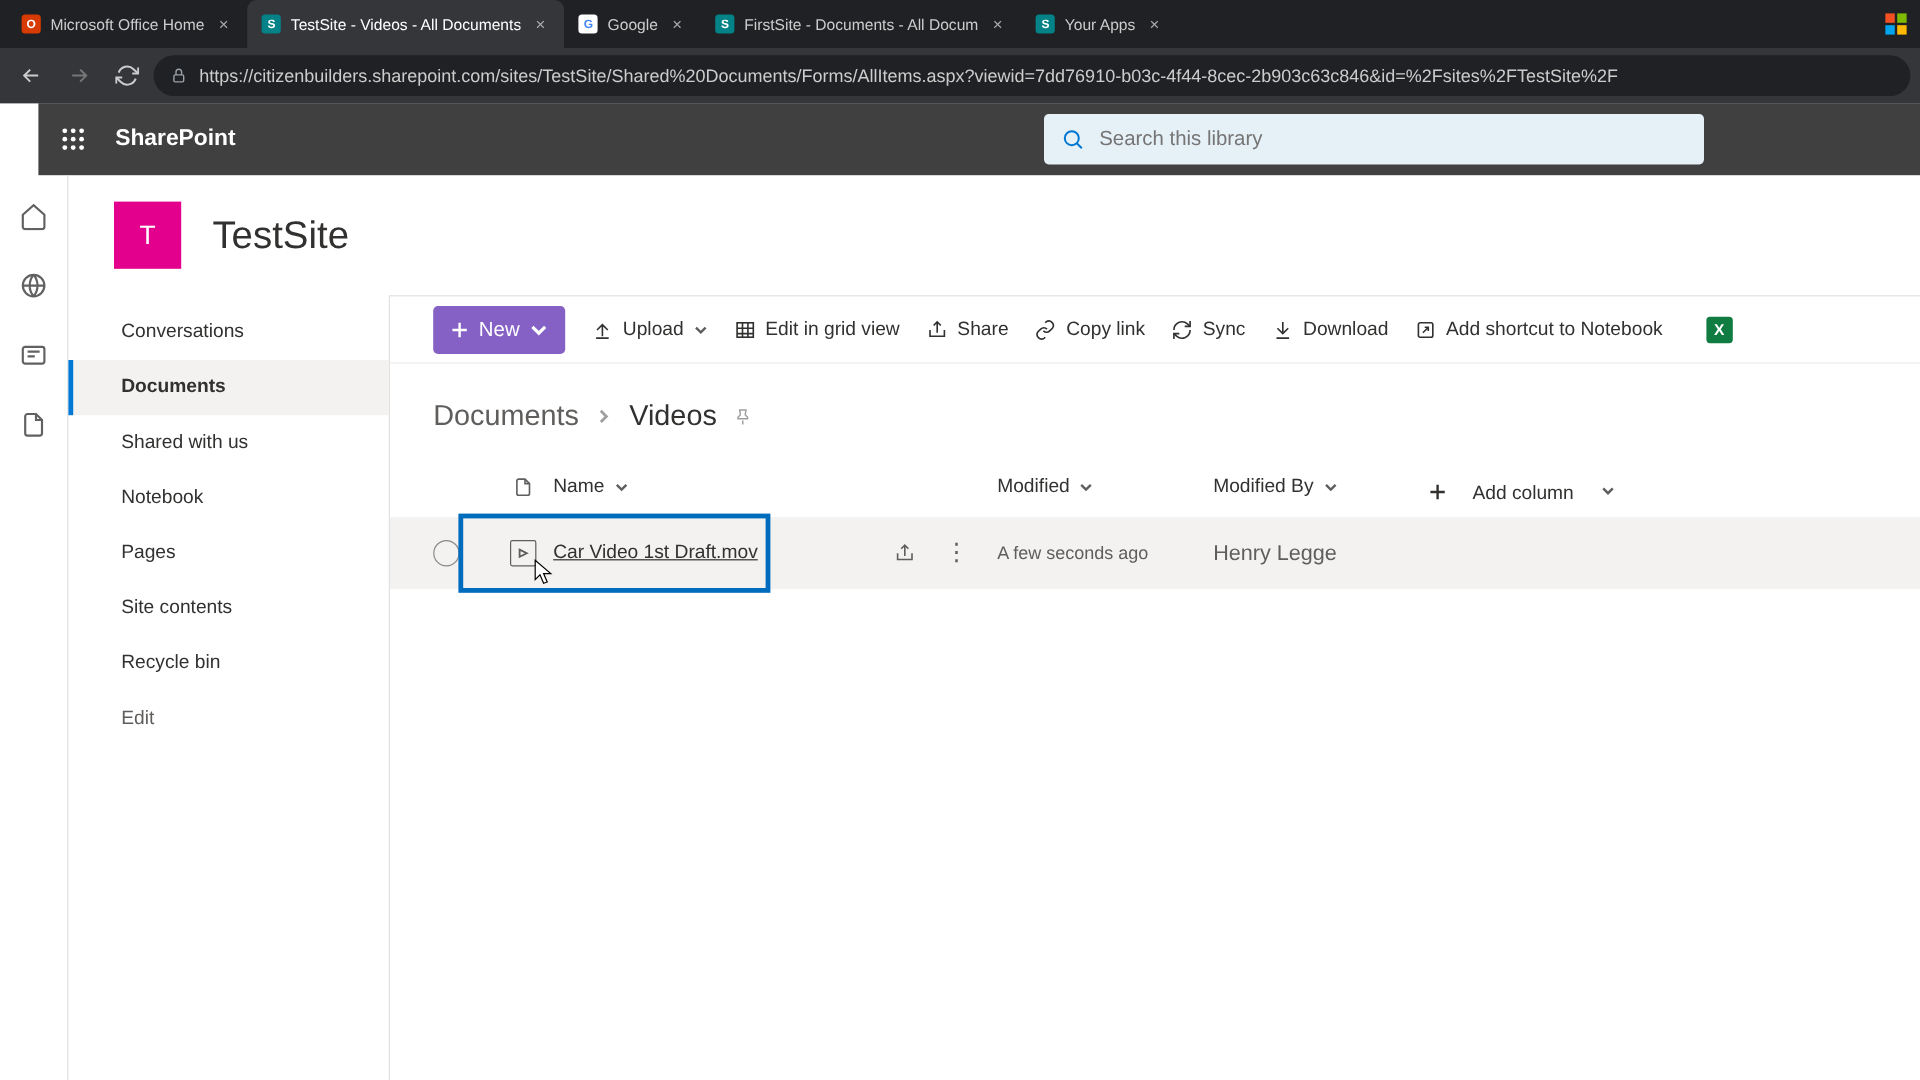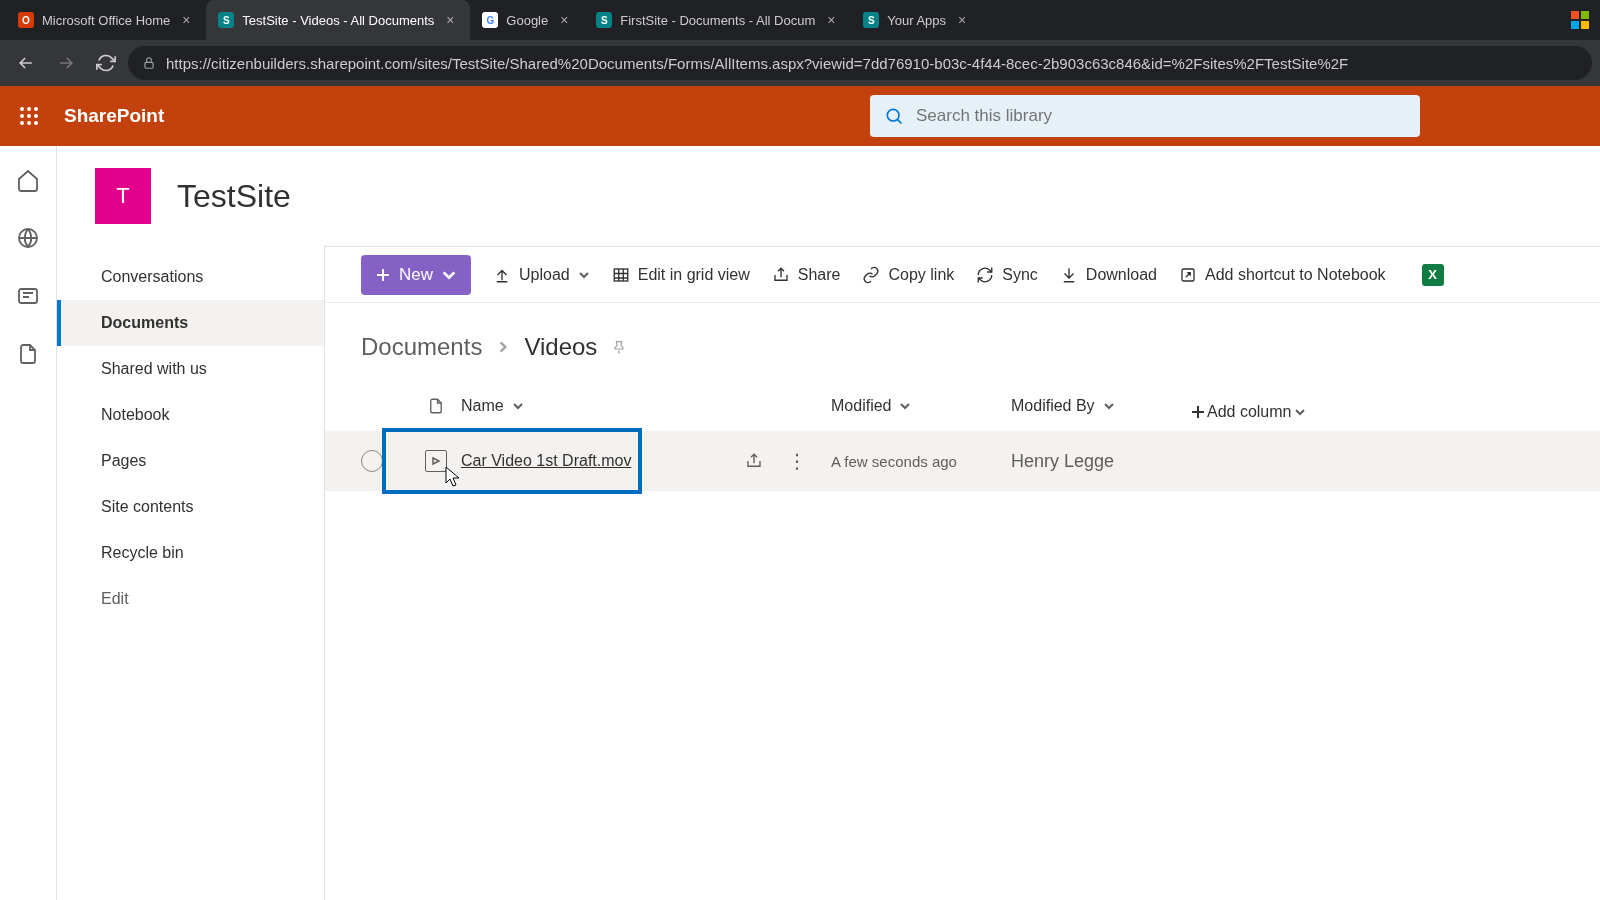--- a/index.html
+++ b/index.html
@@ -18,21 +18,21 @@
 
     .addr-row { display:flex; align-items:center; height:46px; background:#35363a; padding:0 8px; gap:4px; }
     .nav-btn { width:36px; height:36px; display:flex; align-items:center; justify-content:center; color:#ccc; border-radius:50%; cursor:pointer; }
     .nav-btn svg { width:20px; height:20px; }
     .nav-btn.dim { color:#777; }
     .addr-bar { flex:1; display:flex; align-items:center; background:#202124; border-radius:20px; height:34px; padding:0 14px; gap:10px; color:#ccc; font-size:15px; white-space:nowrap; overflow:hidden; }
     .addr-bar .lock { width:14px; flex-shrink:0; }
     .addr-bar .url { overflow:hidden; text-overflow:ellipsis; }
 
     
-    .suite-bar { height:60px; background:#c2410c; display:flex; align-items:center; }
+    .suite-bar { height:60px; background:#404040; display:flex; align-items:center;margin-left:32px; }
     .waffle { width:58px; height:60px; display:flex; align-items:center; justify-content:center; cursor:pointer; }
     .waffle svg { width:20px; height:20px; }
     .brand { color:#fff; font-size:19px; font-weight:600; padding-left:6px; }
     .suite-spacer { flex:1; }
     .search-box { width:550px; height:42px; background:#e6f0f7; border-radius:4px; display:flex; align-items:center; padding:0 14px; gap:12px; margin-right:180px;justify-content:space-between; }
     .search-box svg { width:20px; height:20px; stroke:#0078d4; }
     .search-box input { border:none; background:transparent; font-size:17px; color:#444; outline:none; flex:1; }
 
     
     .app-body { display:flex; height:calc(100% - 146px); }
@@ -76,21 +76,21 @@
     .breadcrumb .link { cursor:pointer; }
 
     
     .table-head { display:flex; align-items:center; height:50px; padding-left:36px; color:#323130; font-size:16px; }
     .col-sel { width:50px; }
     .col-icon { width:50px; display:flex; justify-content:center; }
     .col-icon svg { width:18px; height:18px; color:#605e5c; }
     .col-name { width:370px; display:flex; align-items:center; gap:8px; cursor:pointer; }
     .col-mod { width:180px; display:flex; align-items:center; gap:8px; cursor:pointer; }
     .col-modby { width:180px; display:flex; align-items:center; gap:8px; cursor:pointer; }
-    .col-add { display:flex; align-items:center; gap:2px; cursor:pointer; color:#323130;margin-top:12px; }
+    .col-add { display:flex; align-items:flex-start; gap:22px; cursor:pointer; color:#323130;margin-top:12px; }
     .sort-chev { width:12px; height:12px; color:#605e5c; }
     .plus-icon { width:14px; height:14px; }
 
     .table-row { display:flex; align-items:center; height:60px; padding-left:36px; background:#f3f2f1; position:relative; }
     .row-sel { width:50px; display:flex; justify-content:flex-start; }
     .row-sel .circle { width:22px; height:22px; border:1.5px solid #8a8886; border-radius:50%; cursor:pointer; }
     .row-icon-cell { width:50px; display:flex; justify-content:center; }
     .highlight-box { position:absolute; left:57px; top:-3px; width:260px; height:66px; border:4px solid #006cbe; pointer-events:none; }
     .file-icon { width:22px; height:22px; border:1.5px solid #605e5c; border-radius:2px; display:flex; align-items:center; justify-content:center; }
     .file-icon svg { width:10px; height:10px; color:#605e5c; }

